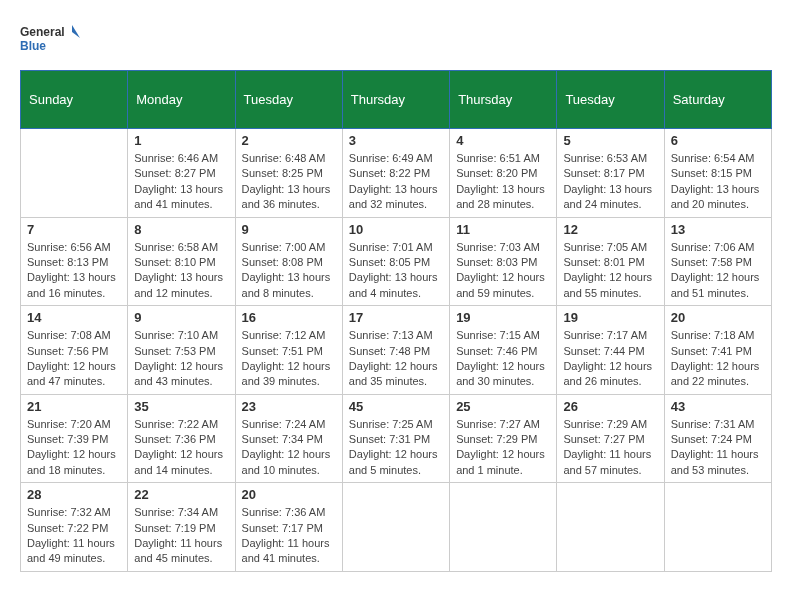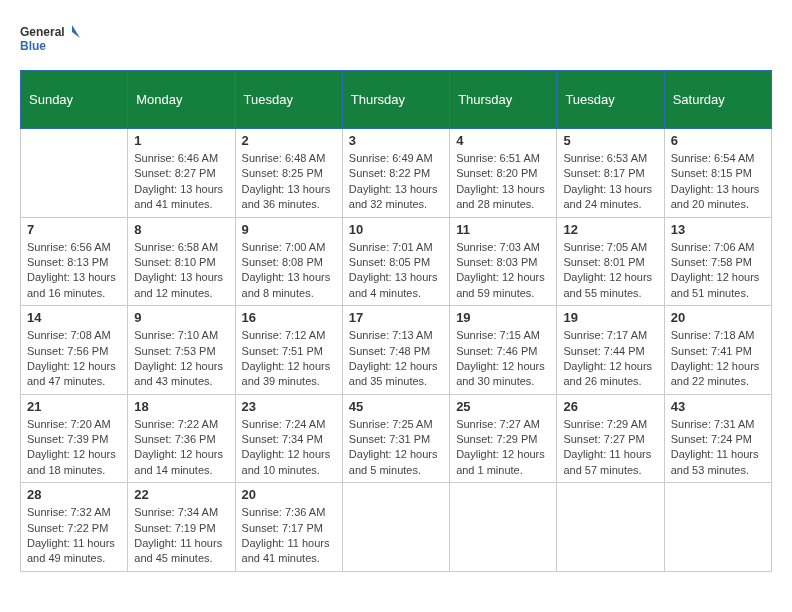--- a/index.html
+++ b/index.html
@@ -189,21 +189,21 @@
           <div class="day-number">20</div>
           <div class="day-info">Sunrise: 7:18 AM<br>Sunset: 7:41 PM<br>Daylight: 12 hours<br>and 22 minutes.</div>
         </td>
       </tr>
       <tr>
         <td>
           <div class="day-number">21</div>
           <div class="day-info">Sunrise: 7:20 AM<br>Sunset: 7:39 PM<br>Daylight: 12 hours<br>and 18 minutes.</div>
         </td>
         <td>
-          <div class="day-number">18</div>
+          <div class="day-number">35</div>
           <div class="day-info">Sunrise: 7:22 AM<br>Sunset: 7:36 PM<br>Daylight: 12 hours<br>and 14 minutes.</div>
         </td>
         <td>
           <div class="day-number">23</div>
           <div class="day-info">Sunrise: 7:24 AM<br>Sunset: 7:34 PM<br>Daylight: 12 hours<br>and 10 minutes.</div>
         </td>
         <td>
           <div class="day-number">45</div>
           <div class="day-info">Sunrise: 7:25 AM<br>Sunset: 7:31 PM<br>Daylight: 12 hours<br>and 5 minutes.</div>
         </td>

